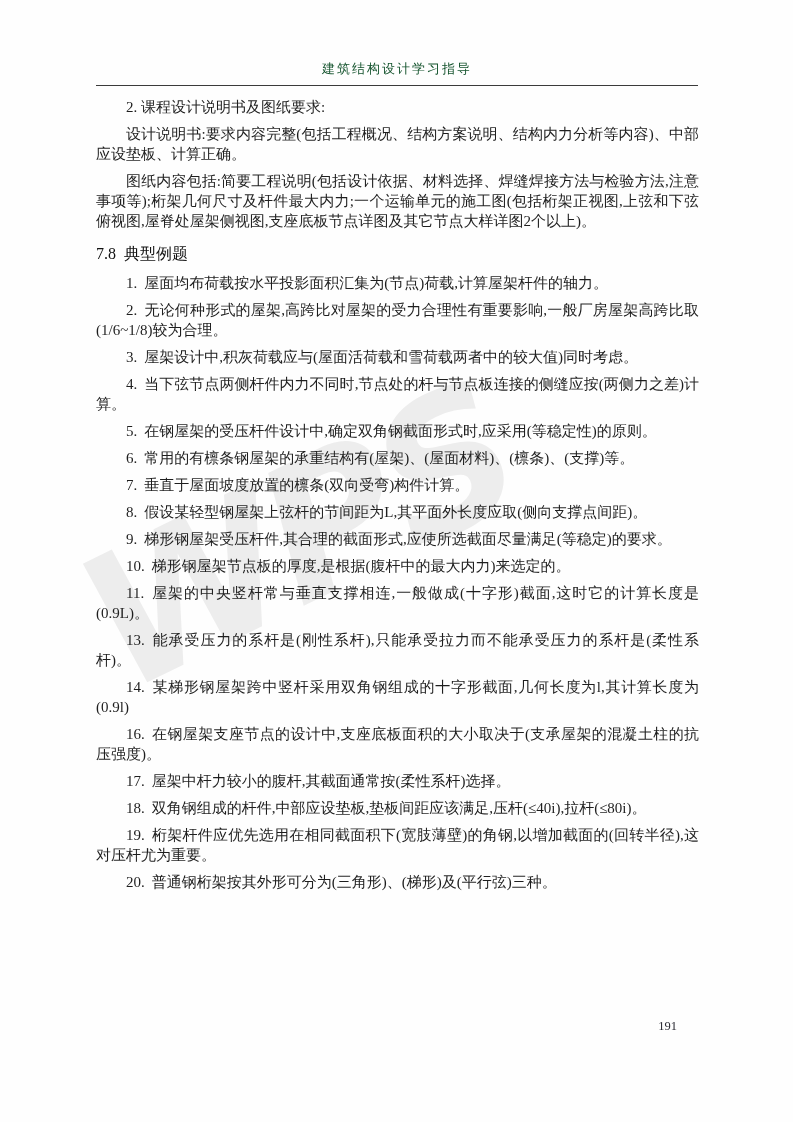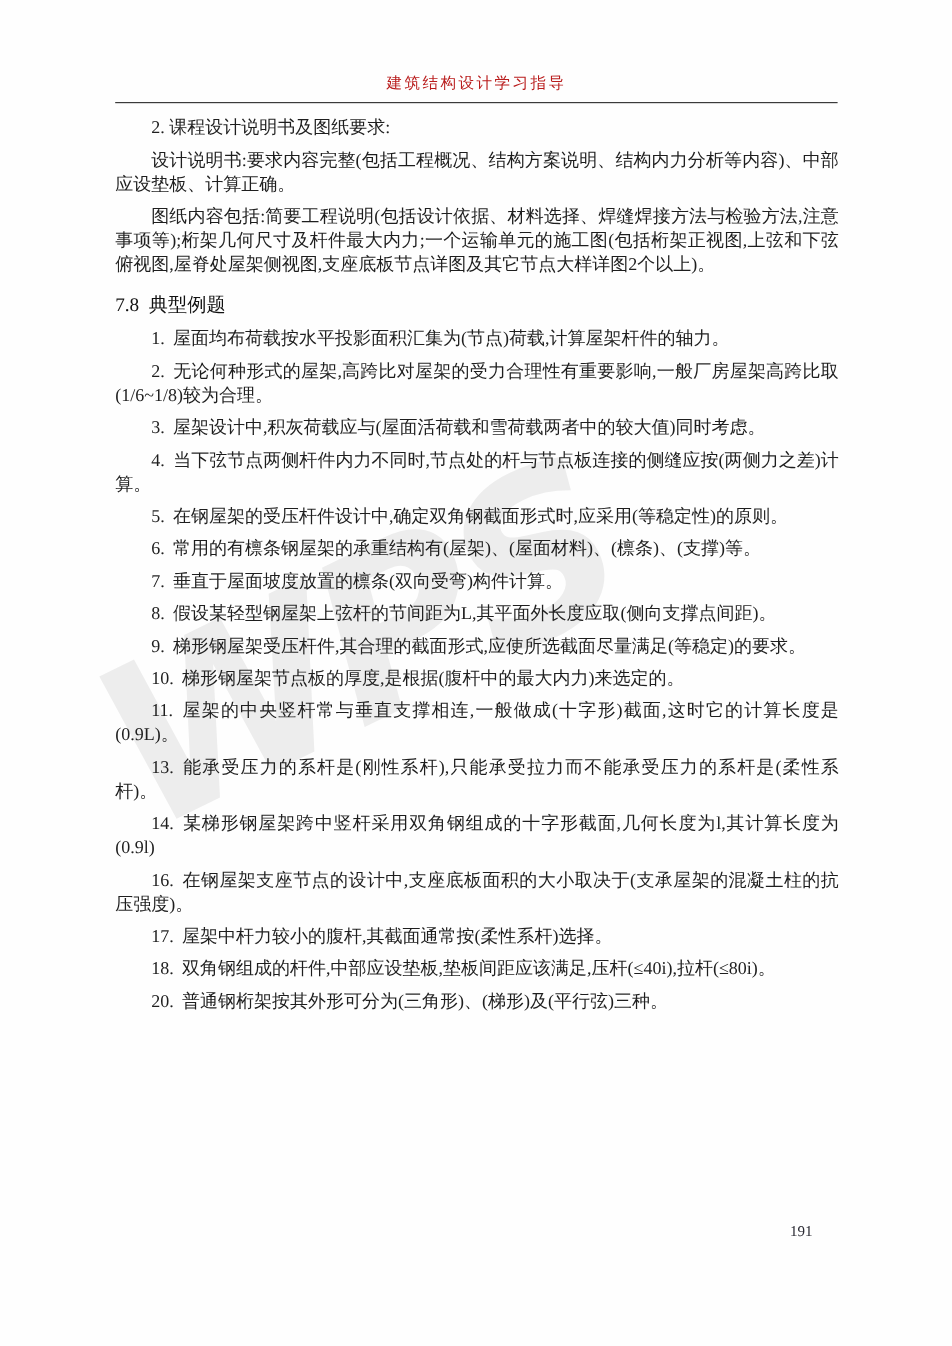--- a/index.html
+++ b/index.html
@@ -24,21 +24,21 @@
     transform-origin:center;
     user-select:none;
     pointer-events:none;
     white-space:nowrap;
   }
   .header { position:absolute; top:60px; left:96px; width:602px; }
   .header-title {
     text-align:center;
     font-size:13px;
     letter-spacing:2px;
-    color:#b91c1c;
+    color:#14532d;
   }
   .header-rule { border-bottom:1.6px solid #3b3b3b; margin-top:7px; }
   .content { position:absolute; top:93px; left:96px; width:603px; }
   .para {
     margin:0; padding:3.5px 0;
     text-indent:2em;
     font-size:15px;
     line-height:20px;
     text-align:justify;
     color:#1e1e1e;
@@ -115,20 +115,21 @@
 
   <p class="para question"><span class="q-num">14.</span><span class="q-text">某梯形钢屋架跨中竖杆采用双角钢组成的十字形截面,几何长度为l,其计算长度为(0.9l)</span></p>
 
 
   <p class="para question"><span class="q-num">16.</span><span class="q-text">在钢屋架支座节点的设计中,支座底板面积的大小取决于(支承屋架的混凝土柱的抗压强度)。</span></p>
 
   <p class="para question"><span class="q-num">17.</span><span class="q-text">屋架中杆力较小的腹杆,其截面通常按(柔性系杆)选择。</span></p>
 
   <p class="para question"><span class="q-num">18.</span><span class="q-text">双角钢组成的杆件,中部应设垫板,垫板间距应该满足,压杆(≤40i),拉杆(≤80i)。</span></p>
 
+  <p class="para question"><span class="q-num">19.</span><span class="q-text">桁架杆件应优先选用在相同截面积下(宽肢薄壁)的角钢,以增加截面的(回转半径),这对压杆尤为重要。</span></p>
 
   <p class="para question"><span class="q-num">20.</span><span class="q-text">普通钢桁架按其外形可分为(三角形)、(梯形)及(平行弦)三种。</span></p>
 </div>
   </div>
 
   <div class="page-number">191</div>
 
 </div>
 
 </body></html>

